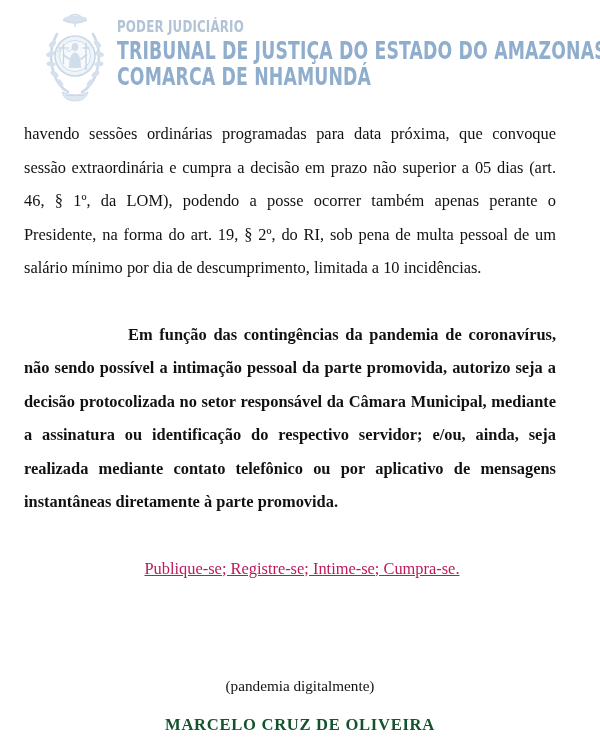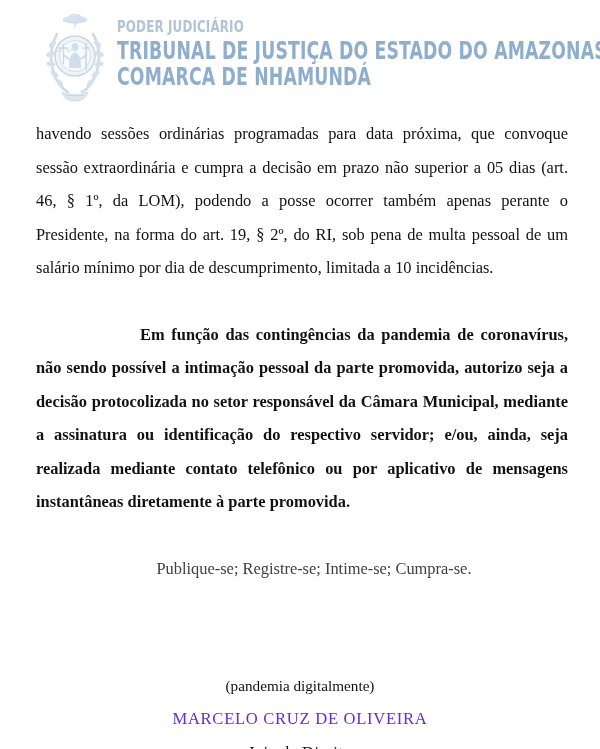--- a/index.html
+++ b/index.html
@@ -82,21 +82,21 @@
   }
 
   .lh-sub {
     font-size: 24px;
     color: #8fadcd;
   }
 
   
   .doc-body {
     position: absolute;
-    left: 36px;
+    left: 24px;
     top: 117px;
     width: 532px;
   }
 
   p.para {
     margin: 0;
     text-align: justify;
     text-justify: inter-word;
     font-size: 16.4px;
     line-height: 33.5px;
@@ -111,21 +111,22 @@
 
   .gap-para {
     height: 33px;
   }
 
   .centered-line {
     margin: 0;
     text-align: center;
     font-size: 16.4px;
     line-height: 33.5px;
-    color: #404040;
+    color: #be185d;
+    text-decoration: underline;
   }
 
   .block-publique {
     margin-top: 33px;
     padding-left: 24px;
   }
 
   .block-local {
     margin-top: 66px;
     padding-left: 6px;
@@ -142,25 +143,25 @@
 
   .sig-line {
     margin: 0;
     font-size: 15.2px;
     line-height: 25px;
     color: #111111;
   }
 
   .sig-name {
     font-size: 16.6px;
-    font-weight: 400;
+    font-weight: 700;
     letter-spacing: 0.7px;
     line-height: 29px;
-    margin: 6px;
-    color: #6d28d9;
+    margin: 12px;
+    color: #14532d;
   }
 
   .sig-role {
     font-size: 16.4px;
     line-height: 28px;
     margin: 0;
     letter-spacing: 0.5px;
     color: #111111;
   }
 </style>

